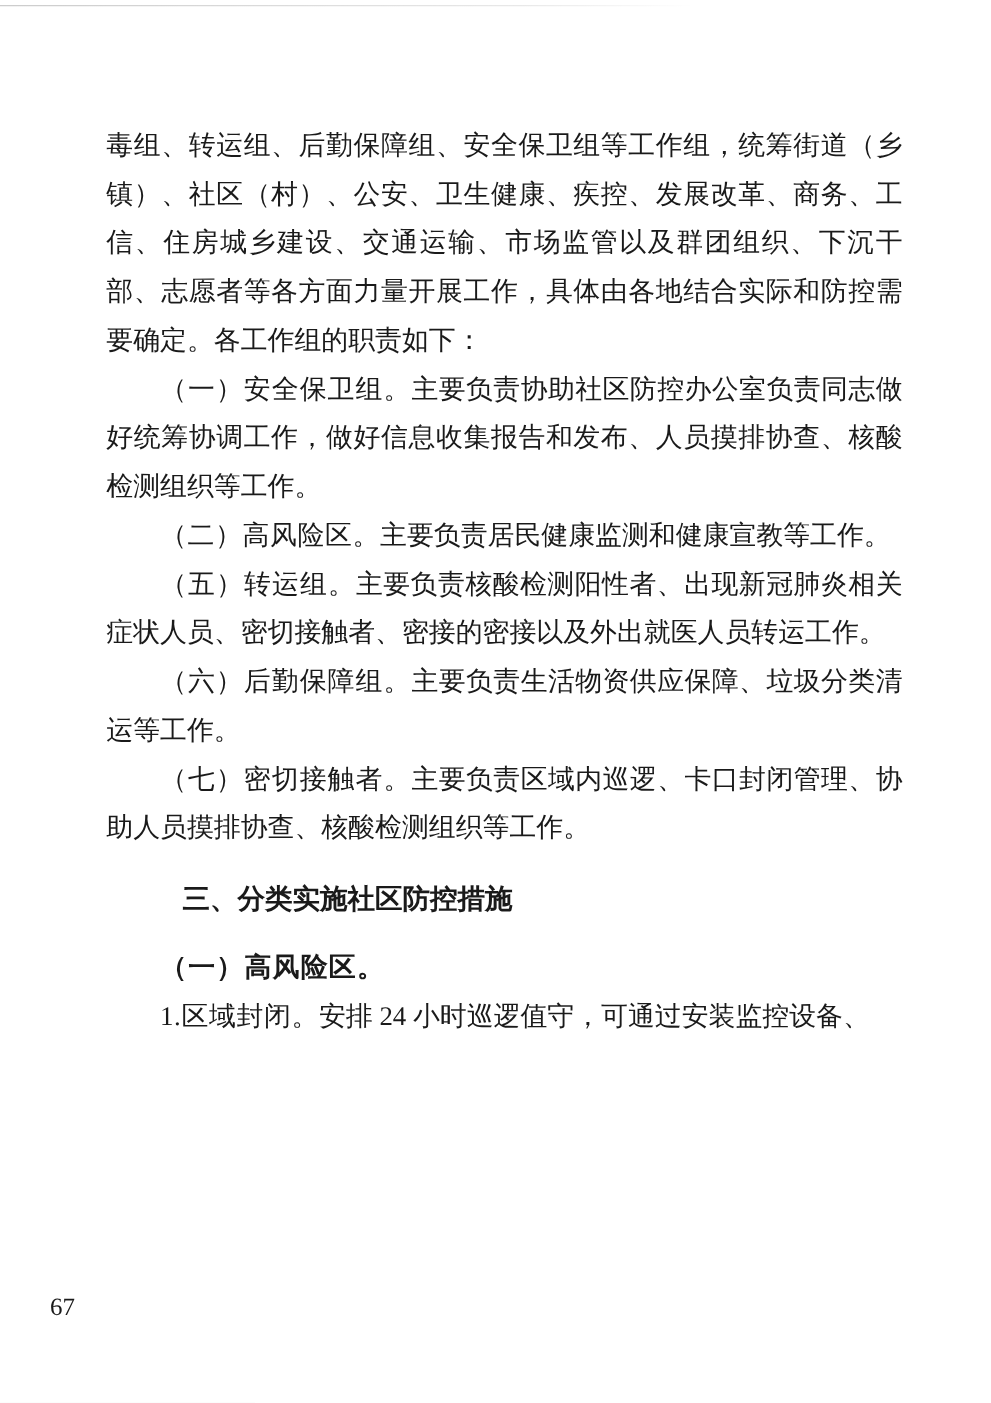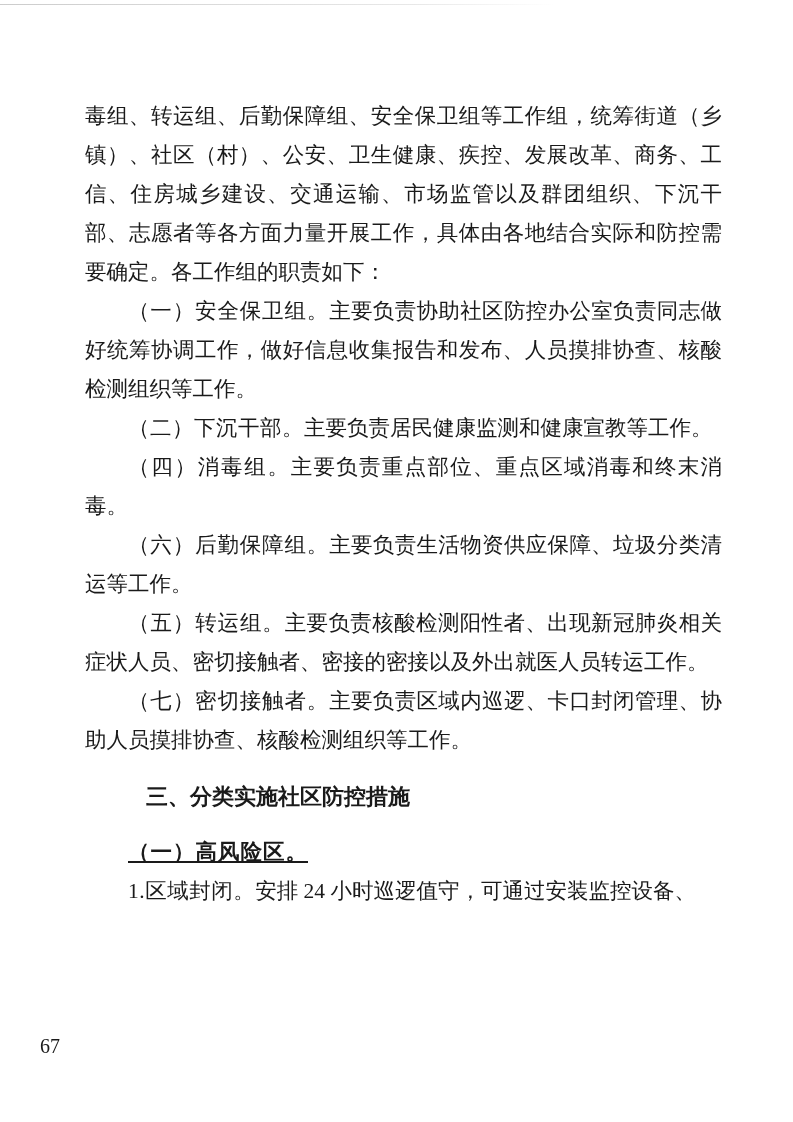--- a/index.html
+++ b/index.html
@@ -56,21 +56,20 @@
     padding: 0;
     text-indent: 2em;
     font-size: 22px;
     line-height: 39px;
     font-weight: bold;
     font-family: "Liberation Sans", "DejaVu Sans", sans-serif;
   }
   .sub-heading {
     font-weight: bold;
     letter-spacing: 1px;
-    text-decoration: underline;
   }
   .page-number {
     position: absolute;
     top: 1036px;
     left: 0;
     width: 100%;
     text-align: left;
     font-size: 20px;
     line-height: 20px;
     font-family: "Liberation Serif", "DejaVu Serif", serif;
@@ -81,28 +80,27 @@
 <body>
 
 <div class="page">
   <div class="scan-line"></div>
 
   <div class="body-text">
     <p class="para no-indent">毒组、转运组、后勤保障组、安全保卫组等工作组，统筹街道（乡镇）、社区（村）、公安、卫生健康、疾控、发展改革、商务、工信、住房城乡建设、交通运输、市场监管以及群团组织、下沉干部、志愿者等各方面力量开展工作，具体由各地结合实际和防控需要确定。各工作组的职责如下：</p>
 
     <p class="para"><span class="lead-kai">（一）安全保卫组。</span><span>主要负责协助社区防控办公室负责同志做好统筹协调工作，做好信息收集报告和发布、人员摸排协查、核酸检测组织等工作。</span></p>
 
-    <p class="para"><span class="lead-kai">（二）下沉干部。</span><span>主要负责居民健康监测和健康宣教等工作。</span></p>
+    <p class="para"><span class="lead-kai">（二）高风险区。</span><span>主要负责居民健康监测和健康宣教等工作。</span></p>
 
 
-    <p class="para"><span class="lead-kai">（四）消毒组。</span><span>主要负责重点部位、重点区域消毒和终末消毒。</span></p>
+
+    <p class="para"><span class="lead-kai">（五）转运组。</span><span>主要负责核酸检测阳性者、出现新冠肺炎相关症状人员、密切接触者、密接的密接以及外出就医人员转运工作。</span></p>
 
     <p class="para"><span class="lead-kai">（六）后勤保障组。</span><span>主要负责生活物资供应保障、垃圾分类清运等工作。</span></p>
-
-    <p class="para"><span class="lead-kai">（五）转运组。</span><span>主要负责核酸检测阳性者、出现新冠肺炎相关症状人员、密切接触者、密接的密接以及外出就医人员转运工作。</span></p>
 
     <p class="para"><span class="lead-kai">（七）密切接触者。</span><span>主要负责区域内巡逻、卡口封闭管理、协助人员摸排协查、核酸检测组织等工作。</span></p>
 
     <h2 class="section-heading">三、分类实施社区防控措施</h2>
 
     <p class="para sub-heading">（一）高风险区。</p>
 
     <p class="para"><span class="lead-kai">1.区域封闭。</span><span>安排 24 小时巡逻值守，可通过安装监控设备、</span></p>
   </div>
 

